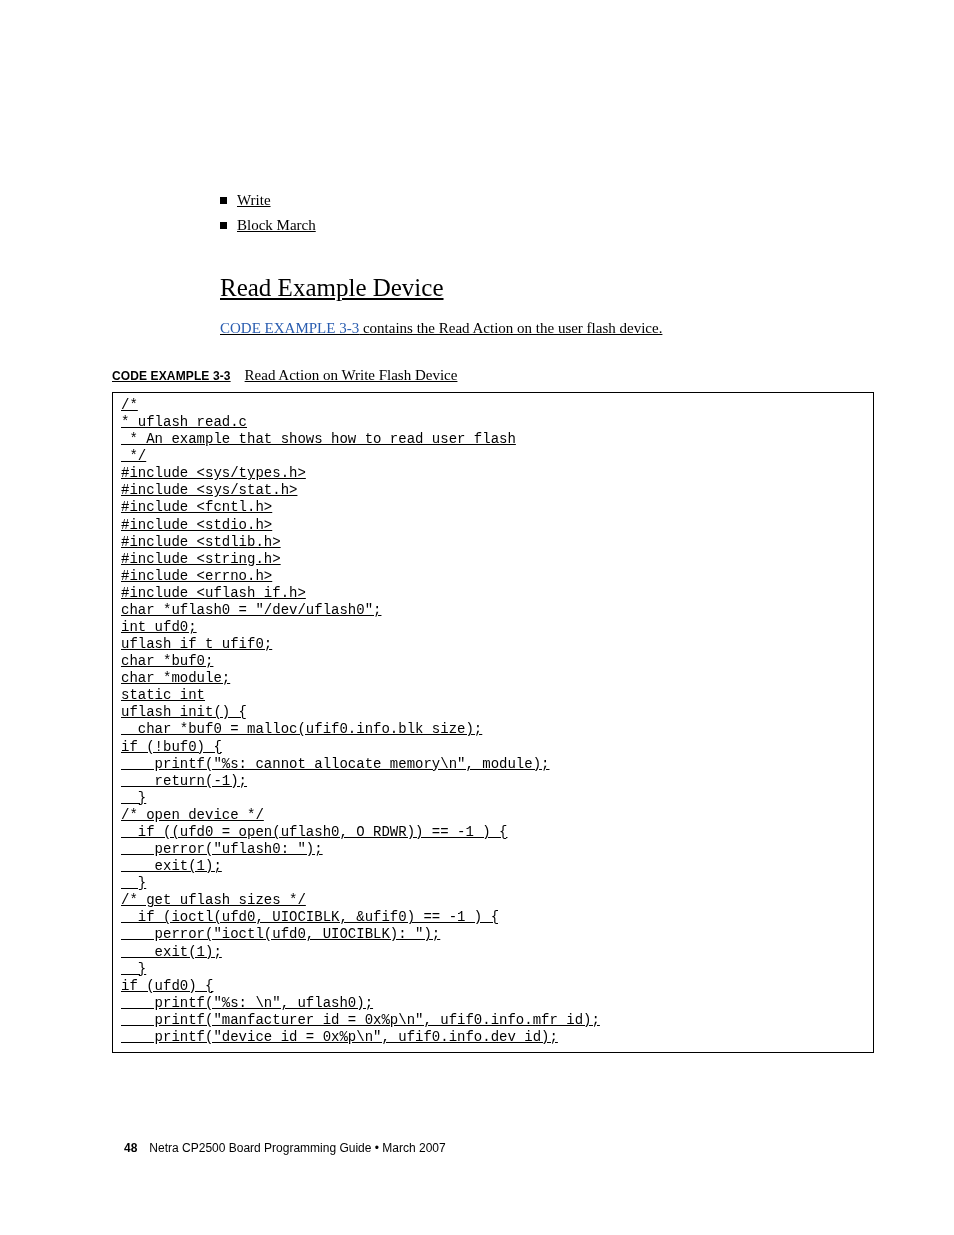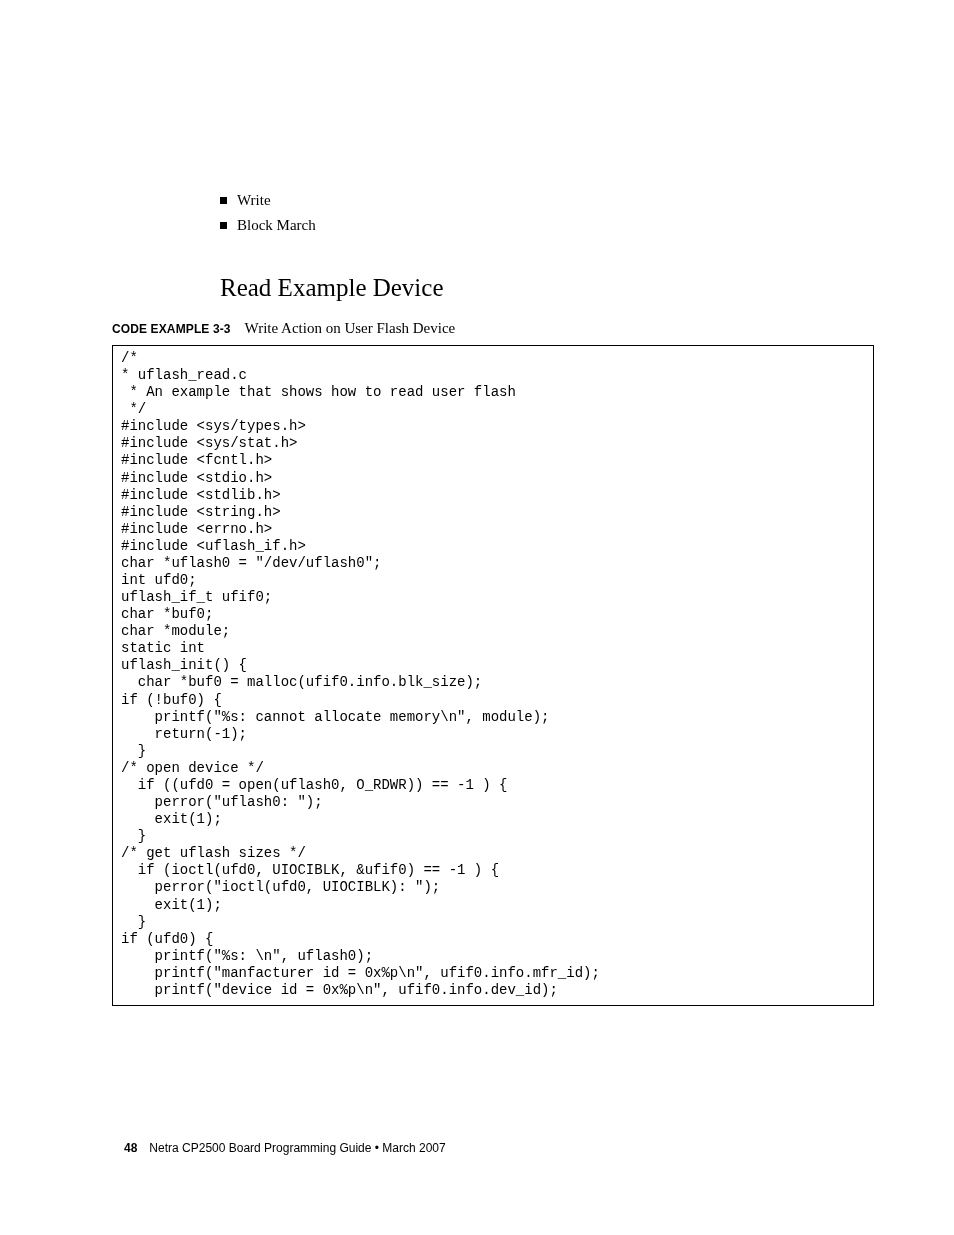--- a/index.html
+++ b/index.html
@@ -7,20 +7,21 @@
     background:#fff;
     font-family:Palatino, "Palatino Linotype", Georgia, serif;
     color:#000;
   }
   .page{
     width:954px;
     height:1235px;
     position:relative;
     box-sizing:border-box;
     padding:190px 80px 0 112px;
+    text-decoration:underline;
   }
   .bullets{
     margin:0 0 38px 108px;
     padding:0;
     list-style:none;
     font-size:15px;
     line-height:1.4;
   }
   .bullets li{
     margin:0 0 4px 0;
@@ -84,23 +85,26 @@
       <span>Write</span>
     </li>
     <li>
       <span class="sqbullet"></span>
       <span>Block March</span>
     </li>
   </ul>
 
   <h2 class="section">Read Example Device</h2>
 
+  <p class="intro">
+    <a class="link" href="#">CODE EXAMPLE 3-3</a><span> contains the Read Action on the user flash device.</span>
+  </p>
 
   <div class="caption">
-    <span class="label">CODE EXAMPLE 3-3</span><span class="text">Write Action on User Flash Device</span>
+    <span class="label">CODE EXAMPLE 3-3</span><span class="text">Read Action on Write Flash Device</span>
   </div>
 
   <div class="codebox">/*
 * uflash_read.c
  * An example that shows how to read user flash
  */
 #include &lt;sys/types.h&gt;
 #include &lt;sys/stat.h&gt;
 #include &lt;fcntl.h&gt;
 #include &lt;stdio.h&gt;

